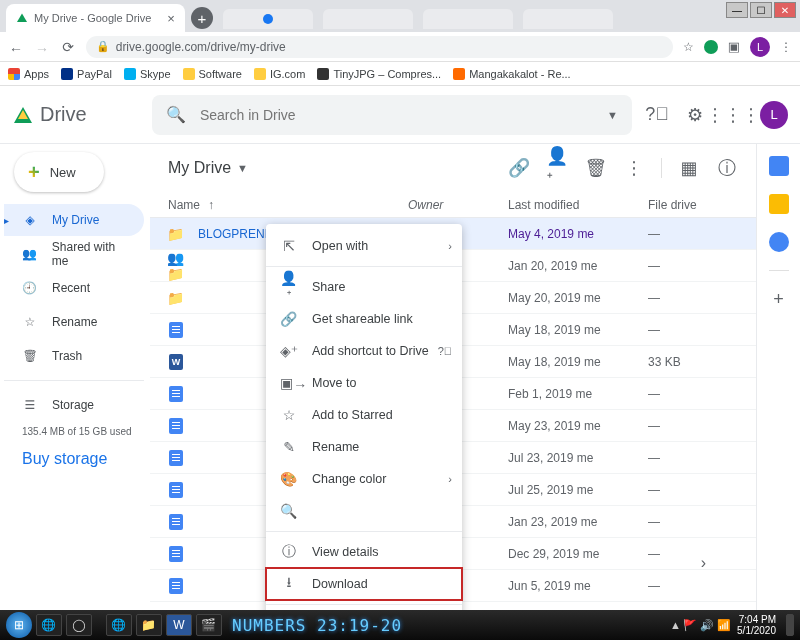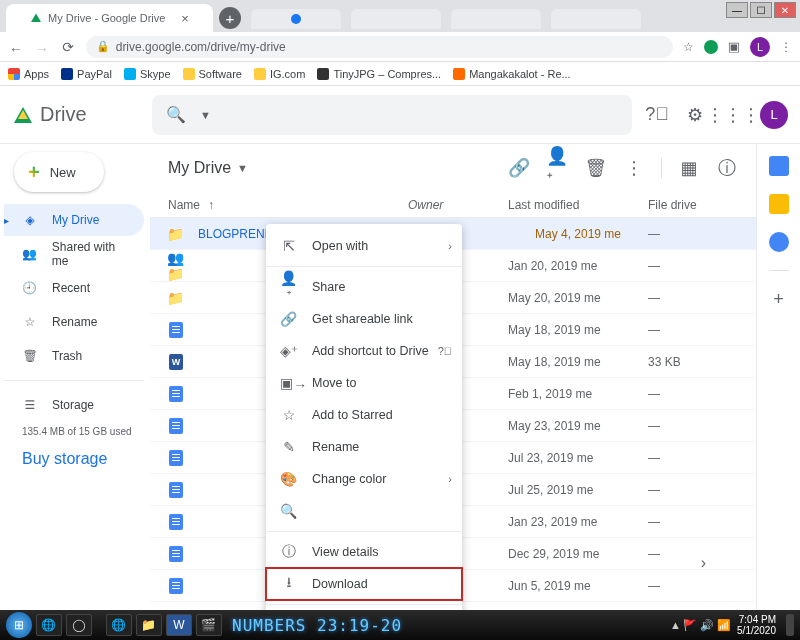--- a/index.html
+++ b/index.html
@@ -1,20 +1,20 @@
 <!DOCTYPE html>
 <html><head>
 <meta charset="utf-8">
 <style>
   * { box-sizing: border-box; margin: 0; padding: 0; font-family: "Segoe UI", Arial, sans-serif; }
   body { width: 800px; height: 640px; overflow: hidden; background: #fff; position: relative; }
 
   
   .browser-top { background: #dfe1e5; height: 32px; display: flex; align-items: flex-end; padding: 0 6px; position: relative; }
-  .tab { background: #fff; height: 28px; border-radius: 8px 8px 0 0; display: flex; align-items: center; padding: 0 24px; font-size: 11px; color: #5f6368; gap: 6px; }
+  .tab { background: #fff; height: 28px; border-radius: 8px 8px 0 0; display: flex; align-items: center; padding: 0 10px; font-size: 11px; color: #5f6368; gap: 6px; }
   .tab .favicon { width: 12px; height: 12px; }
   .tab .close { color: #5f6368; font-size: 13px; margin-left: 10px; cursor: pointer; }
   .new-tab-btn { width: 22px; height: 22px; border-radius: 50%; background: #5f6368; color: #fff; display: flex; align-items: center; justify-content: center; font-size: 15px; margin-left: 6px; margin-bottom: 3px; cursor: pointer; }
   .ghost-tab { width: 90px; height: 20px; background: rgba(255,255,255,0.35); margin-left: 10px; border-radius: 6px 6px 0 0; margin-bottom: 3px; display:flex; align-items:center; justify-content:center; }
   .win-ctrl { position: absolute; right: 4px; top: 2px; display: flex; gap: 2px; }
   .win-ctrl div { width: 22px; height: 16px; background: #c8c8c8; border: 1px solid #888; font-size: 10px; display: flex; align-items: center; justify-content: center; }
   .win-ctrl .close-w { background: #e06060; color: #fff; }
 
   .addr-bar { height: 30px; background: #fff; border-bottom: 1px solid #e0e0e0; display: flex; align-items: center; padding: 0 8px; gap: 10px; font-size: 12px; color: #5f6368; }
   .addr-bar .nav-ic { width: 16px; text-align: center; color: #5f6368; cursor: pointer; font-size:14px; }
@@ -68,21 +68,21 @@
   .c-size { flex:1; }
 
   .rows { overflow:hidden; flex:1; position:relative; }
   .row { display:flex; align-items:center; height: 32px; padding: 0 18px; font-size: 12px; color:#3c4043; border-bottom: 1px solid #f1f3f4; }
   .row.selected { background:#e8f0fe; }
   .row .fic { width:16px; height:16px; margin-right: 14px; display:flex; align-items:center; justify-content:center; font-size:14px; }
   .row .fname { width: 210px; white-space:nowrap; overflow:hidden; text-overflow:ellipsis; }
   .row.selected .fname { color:#1967d2; font-weight:500; }
   .row .fowner { width:100px; color:#5f6368; }
   .row .fmod { width:140px; color:#5f6368; }
-  .row.selected .fmod { color:#a16207;text-align:center; }
+  .row.selected .fmod { color:#4c1d95; }
   .row .fsize { flex:1; color:#5f6368; }
 
   .folder-ic { color:#5f6368; }
   .doc-ic { width:14px; height:16px; background:#4285f4; border-radius:2px; position:relative; }
   .doc-ic::after{content:'';position:absolute;left:3px;top:4px;right:3px;height:1px;background:#fff;box-shadow:0 3px 0 #fff,0 6px 0 #fff;}
   .word-ic { width:14px;height:16px;background:#2b579a;border-radius:2px;color:#fff;font-size:9px;display:flex;align-items:center;justify-content:center;font-weight:bold;}
   .shared-folder-ic { color:#5f6368; position:relative; }
 
   
   .right-rail { width: 44px; border-left: 1px solid #e8eaed; display:flex; flex-direction:column; align-items:center; padding-top: 12px; gap: 18px; }
@@ -182,20 +182,21 @@
     </span>
 </div>
 
 <div class="drive-top">
   <div class="drive-logo">
     <div class="logo-tri"></div>
     <span>Drive</span>
   </div>
   <div class="search-box">
     <span style="font-size:16px">🔍</span>
+    <input placeholder="Search in Drive" style="">
     <span style="font-size:11px">▼</span>
   </div>
   <div class="drive-top-right">
     <span class="tricon">?⃝</span>
     <span class="tricon">⚙</span>
     <span class="tricon">⋮⋮⋮</span>
     <span class="avatar">L</span>
   </div>
 </div>
 

